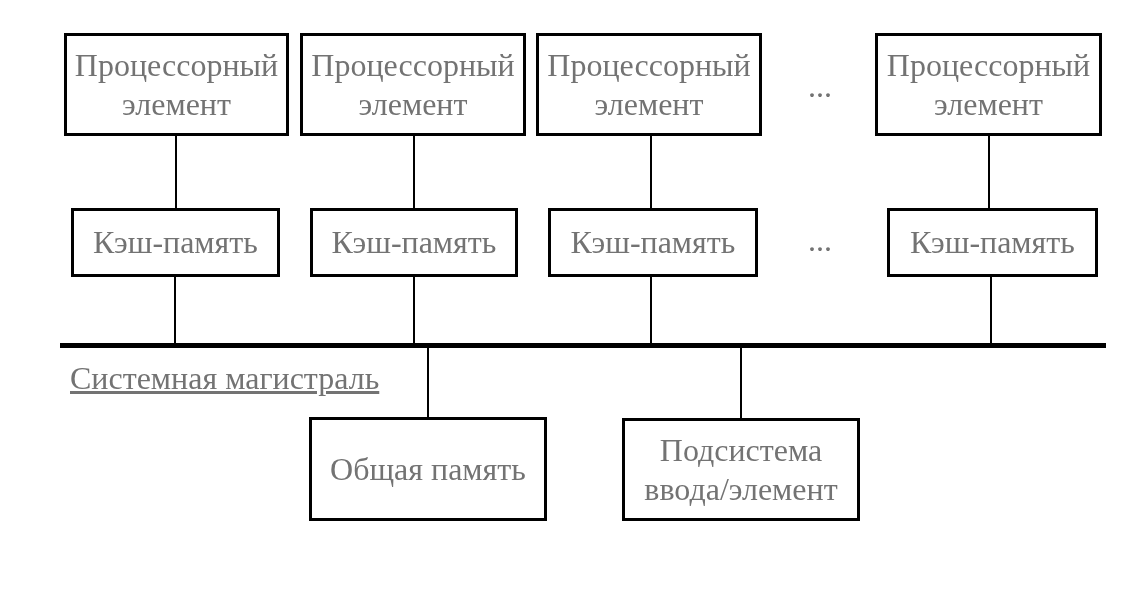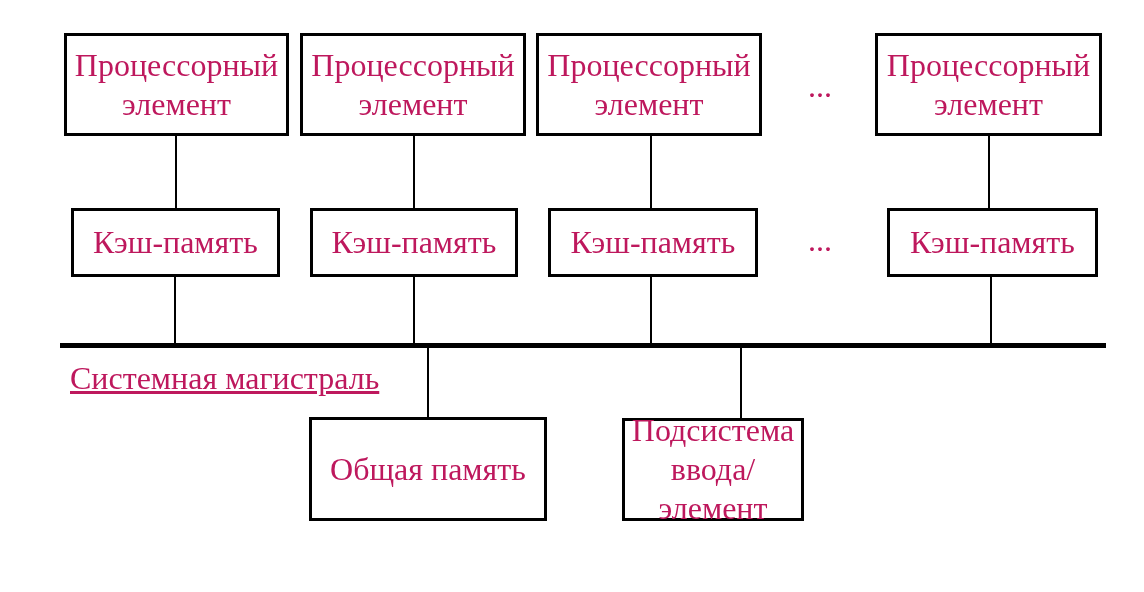--- a/index.html
+++ b/index.html
@@ -6,21 +6,21 @@
     margin: 0;
     padding: 0;
     background: #ffffff;
   }
   .canvas {
     position: relative;
     width: 1144px;
     height: 592px;
     background: #ffffff;
     font-family: "Liberation Serif", "DejaVu Serif", serif;
-    color: #be185d;
+    color: #737373;
     overflow: hidden;
   }
   .node {
     position: absolute;
     box-sizing: border-box;
     border: 3px solid #000000;
     background: #ffffff;
     display: flex;
     align-items: center;
     justify-content: center;
@@ -100,20 +100,20 @@
 
   <div class="bus" style="left:60px; top:343px; width:1046px;"></div>
   <div class="bus-label" style="left:70px; top:358px;">Системная магистраль</div>
 
   <div class="vline" style="left:427px; top:348px; height:69px;"></div>
   <div class="vline" style="left:740px; top:348px; height:70px;"></div>
 
   <div class="node" style="left:309px; top:417px; width:238px; height:104px;">
     <span>Общая память</span>
   </div>
-  <div class="node" style="left:622px; top:418px; width:182px; height:103px;">
+  <div class="node" style="left:622px; top:418px; width:238px; height:103px;">
     <span>
       <span class="io-lines">Подсистема</span>
       <span class="io-lines">ввода/элемент</span>
     </span>
   </div>
 
 </div>
 
 </body></html>

